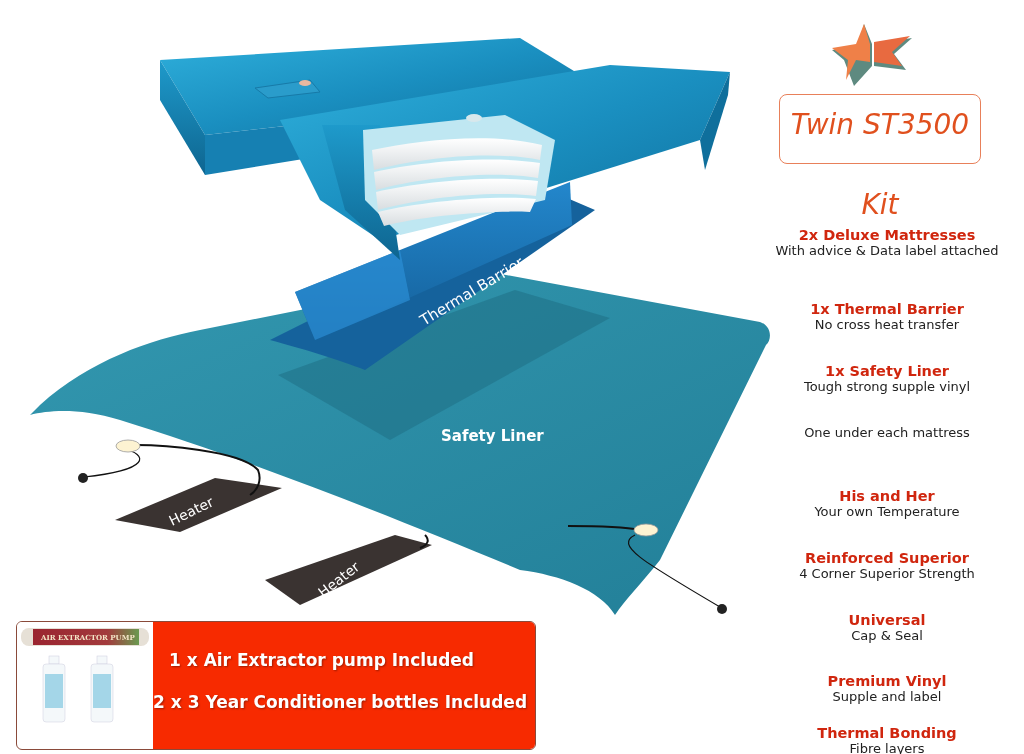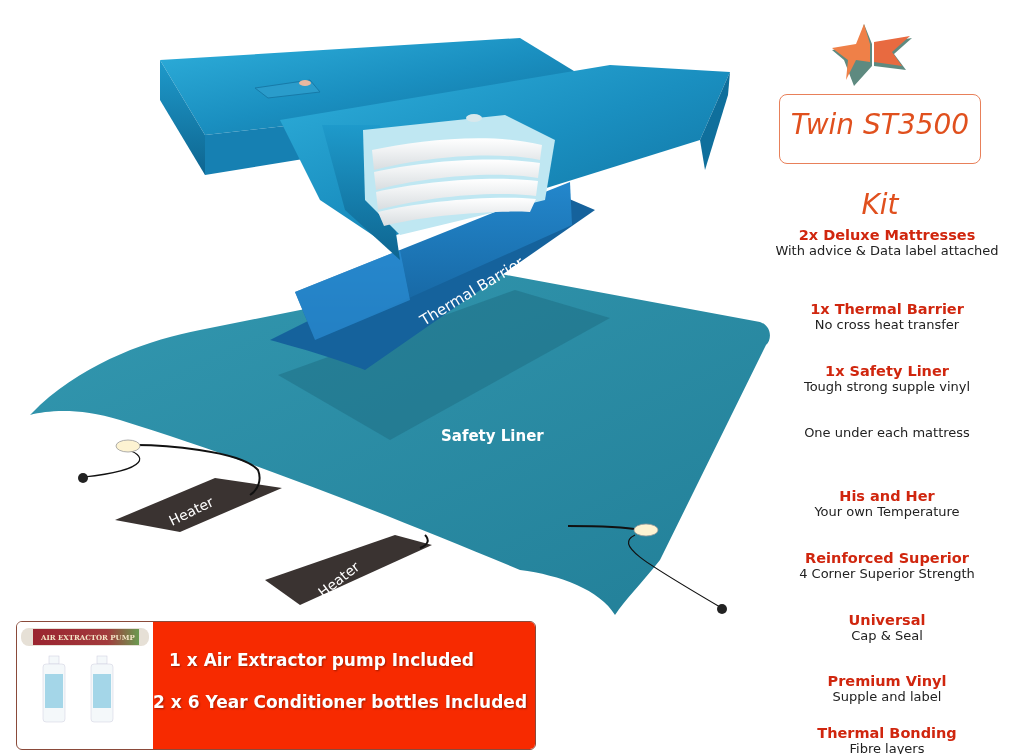--- a/index.html
+++ b/index.html
@@ -176,15 +176,15 @@
       </g>
       <g>
         <rect x="80" y="34" width="10" height="8" fill="#f4f8fa" stroke="#ccd" stroke-width="0.5"></rect>
         <rect x="74" y="42" width="22" height="58" rx="3" fill="#f4f8fa" stroke="#ccd" stroke-width="0.5"></rect>
         <rect x="76" y="52" width="18" height="34" fill="#6ec0dc" opacity="0.6"></rect>
       </g>
     </svg>
   </div>
   <div class="promo-red">
     <div class="promo-line" style="left:16px; top:12px;margin-top:16px;">1 x Air Extractor pump Included</div>
-    <div class="promo-line" style="left:0px; top:70px;">2 x 6 Year Conditioner bottles Included</div>
+    <div class="promo-line" style="left:0px; top:70px;">2 x 3 Year Conditioner bottles Included</div>
   </div>
 </div>
 
 </body></html>

